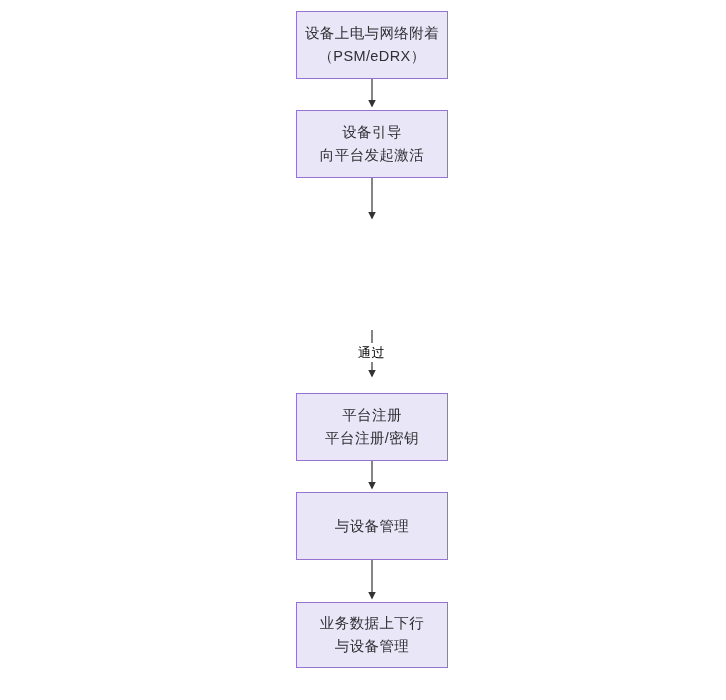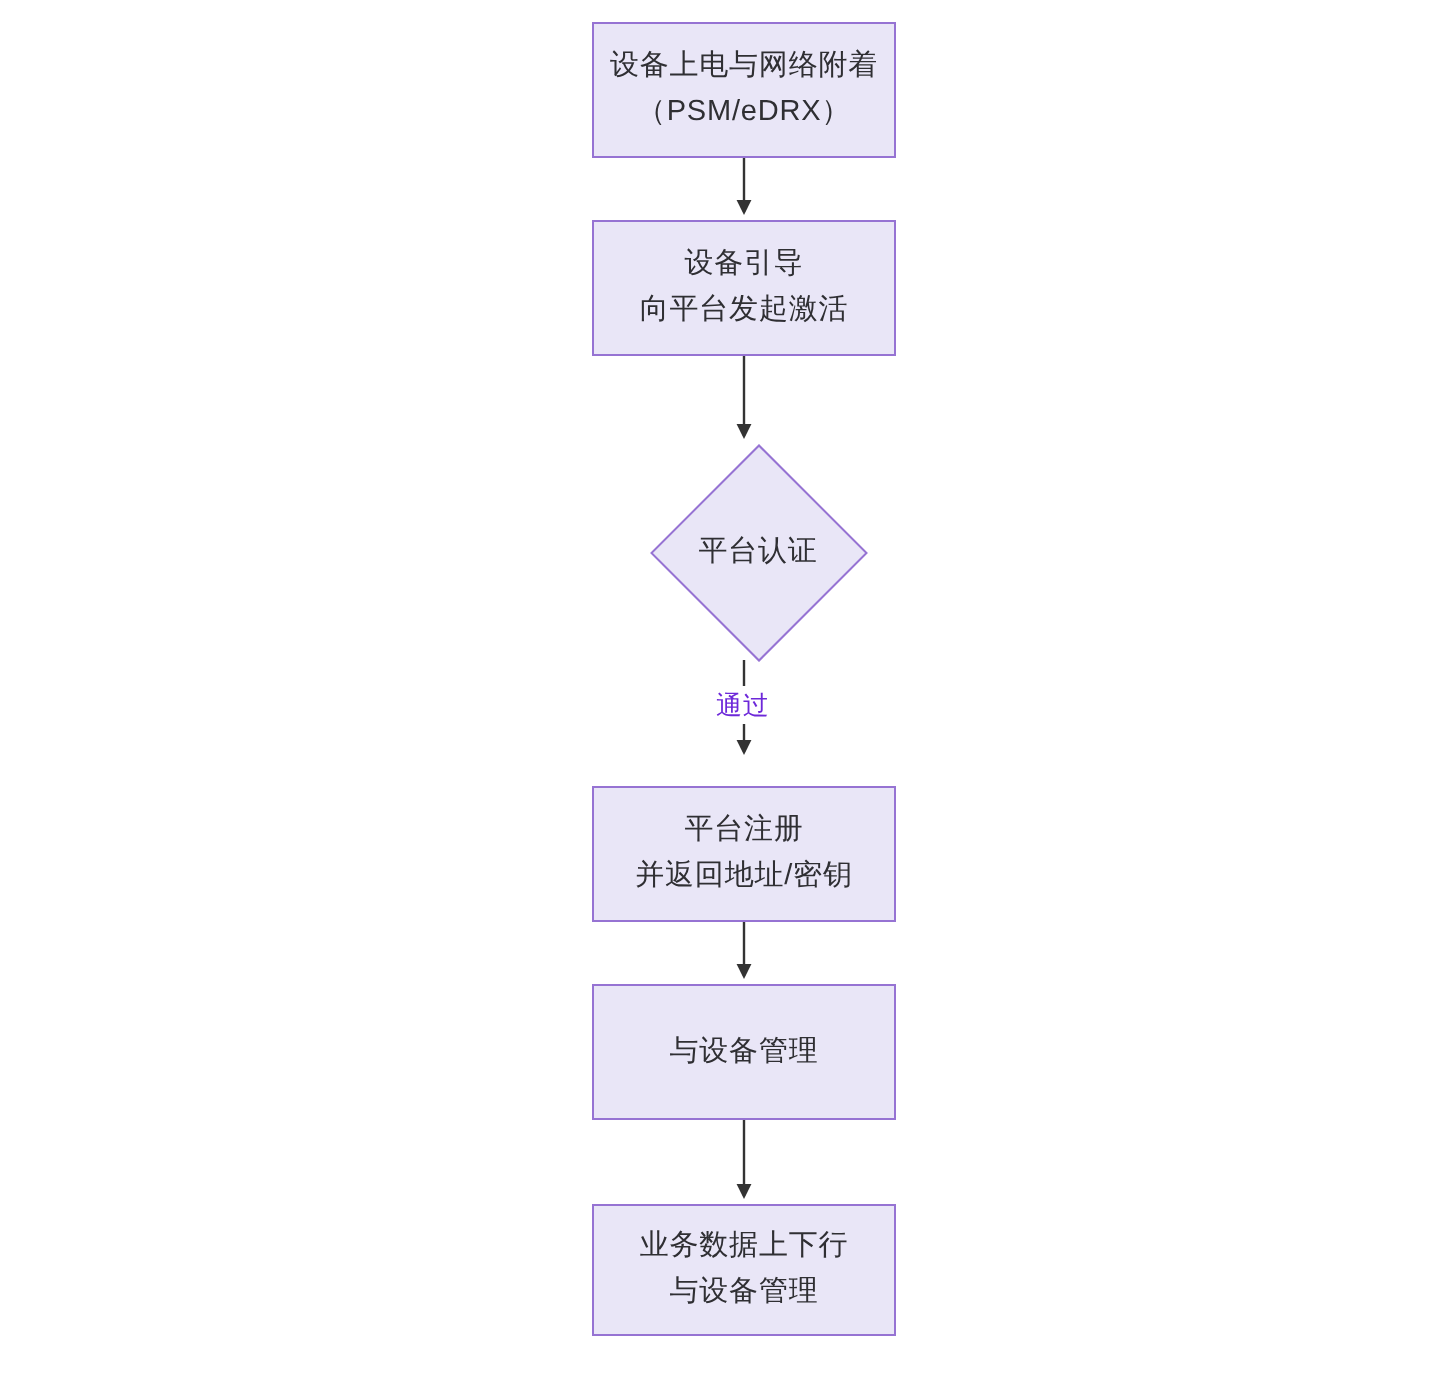--- a/index.html
+++ b/index.html
@@ -72,21 +72,21 @@
     font-size: 14.5px;
     line-height: 22px;
     color: #2f2f33;
     letter-spacing: 0.4px;
     white-space: nowrap;
   }
   .edge-label {
     position: absolute;
     z-index: 3;
     background: #ffffff;
-    color: #6d28d9;
+    color: #000000;
     font-size: 13px;
     line-height: 17px;
     padding: 1px 3px;
     letter-spacing: 0.4px;
     white-space: nowrap;
   }
 </style>
 </head>
 <body>
 
@@ -113,30 +113,26 @@
   <div class="node" style="left:296px; top:110px; width:152px; height:68px;">
     <span class="line">设备引导</span>
     <span class="line">向平台发起激活</span>
   </div>
 
   <div class="node" style="left:296px; top:11px; width:152px; height:68px;">
     <span class="line">设备上电与网络附着</span>
     <span class="line">（PSM/eDRX）</span>
   </div>
 
-  <div class="node node-diamond" style="left:324px; top:222px; width:110px; height:108px;">
-    <span class="diamond-shape"></span>
-    <span class="diamond-text">平台认证</span>
-  </div>
 
   <div class="edge-label" style="left:355px; top:343px;">通过</div>
 
   <div class="node" style="left:296px; top:393px; width:152px; height:68px;">
     <span class="line">平台注册</span>
-    <span class="line">并返回地址/密钥</span>
+    <span class="line">平台注册/密钥</span>
   </div>
 
   <div class="node" style="left:296px; top:492px; width:152px; height:68px;">
     <span class="line">与设备管理</span>
   </div>
 
   <div class="node" style="left:296px; top:602px; width:152px; height:66px;text-align:center;">
     <span class="line">业务数据上下行</span>
     <span class="line">与设备管理</span>
   </div>

